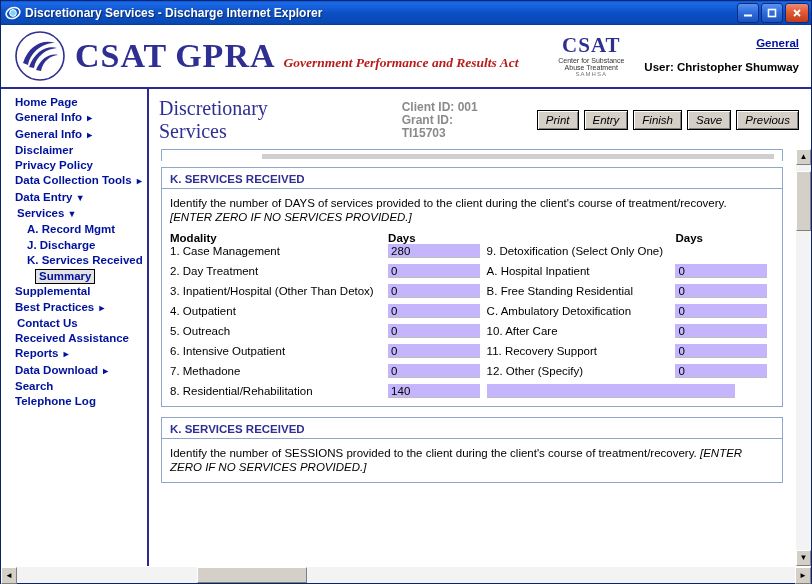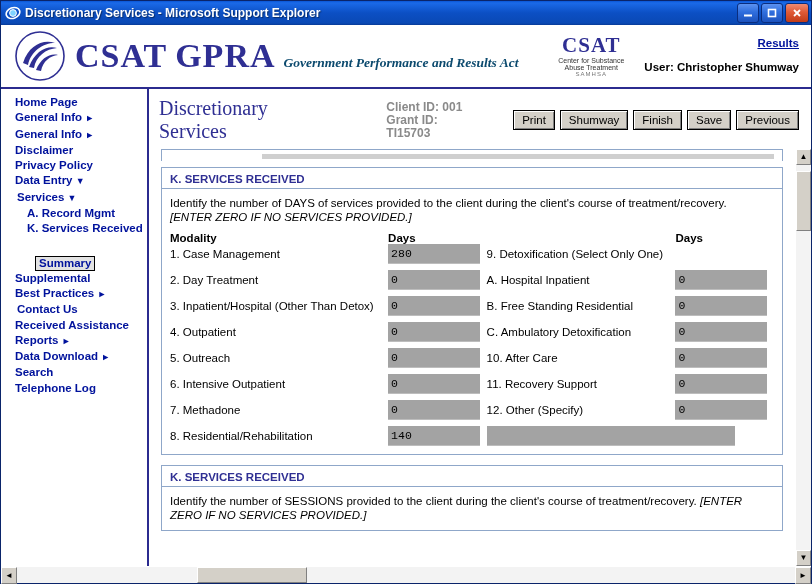--- a/index.html
+++ b/index.html
@@ -64,21 +64,21 @@
   .banner-logo { width: 62px; height: 54px; flex: 0 0 auto; }
   .banner-title {
     display: flex; align-items: baseline; gap: 8px; margin-left: 4px;
   }
   .banner-csat {
     font-family: "Liberation Serif", serif;
     font-size: 34px; color: #2f2f93; font-weight: bold; letter-spacing: 1px;
   }
   .banner-sub {
     font-family: "Liberation Serif", serif;
-    font-size: 13.5px; color: #0c4a6e; font-style: italic; font-weight: bold;
+    font-size: 13.5px; color: #b91c1c; font-style: italic; font-weight: bold;
   }
   .banner-right {
     margin-left: auto; display: flex; align-items: center; gap: 14px;
   }
   .csat-seal {
     text-align: center; line-height: 1.05; border: 0;
     padding: 2px 6px;
   }
   .csat-seal .s1 { font-size: 21px; font-weight: bold; color: #2f2f93; letter-spacing: 1px; font-family: "Liberation Serif", serif;}
   .csat-seal .s2 { font-size: 7px; color: #333; display: block; }
@@ -109,21 +109,21 @@
     padding-left: 8px;
   }
   .nav-item .arrow { font-size: 9px; }
   .nav-item.lvl1 { padding-left: 10px; }
   .nav-item.lvl2 { padding-left: 20px; }
   .nav-item.selected {
     display: inline-block;
     border: 1px solid #000; background: #e3e3e3; color: #00129c;
     padding: 0 3px; margin-left: 28px; line-height: 13px;
   }
-  .sel-wrap { line-height: 16px; margin-top: 18px; }
+  .sel-wrap { line-height: 16px; }
 
   
   .content {
     flex: 1 1 auto; min-width: 0;
     background: #fff;
     display: flex; flex-direction: column;
     position: relative;
   }
   .content-head {
     display: flex; align-items: center; padding: 8px 6px 6px 10px; gap: 43px;
@@ -132,21 +132,21 @@
     font-family: "Liberation Serif", serif;
     font-size: 20px; color: #2f2f93; font-weight: normal;
   }
   .ids { margin-left: 30px; font-size: 12px; color: #8a8a8a; font-weight: bold; line-height: 13px; }
   .btn-row { margin-left: auto; display: flex; gap: 5px; padding-right: 6px; }
   .btn {
     font-size: 11.5px; font-family: "Liberation Sans", sans-serif;
     background: #d4d0c8;
     border: 1px solid #000;
     box-shadow: inset 1px 1px 0 #fff, inset -1px -1px 0 #808080;
-    padding: 3px 8px; cursor: pointer; color: #000;
+    padding: 3px 8px; cursor: pointer; color: #000; font-style: italic;
   }
 
   
   .form-scroll-wrap { flex: 1 1 auto; display: flex; min-height: 0; }
   .form-area {
     flex: 1 1 auto; min-width: 0; overflow: hidden;
     padding: 0 8px 0 8px; position: relative;
   }
   .topstrip {
     border: 1px solid #8fa7c9; border-bottom: none;
@@ -165,23 +165,23 @@
     border-bottom: 1px solid #8fa7c9;
   }
   .panel-body { padding: 7px 8px 8px 8px; font-size: 11.5px; }
   .instr { color: #000; line-height: 14px; }
   .instr .ital { font-style: italic; }
   .tbl { width: 100%; border-collapse: collapse; margin-top: 8px; }
   .tbl td { padding: 0; vertical-align: middle; }
   .colhead { font-weight: bold; font-size: 11.5px; padding-bottom: 4px; }
   .lbl { font-size: 11.5px; color: #000; padding: 4px 6px 4px 4px; white-space: nowrap; }
   .fld {
-    background: #a3a3a3; border: none; border-bottom: 1px solid #bdbdbd;
-    height: 20px; width: 92px;
-    font-size: 11.5px; font-family: Liberation Mono, monospace;
+    background: #c4b5fd; border: none; border-bottom: 1px solid #bdbdbd;
+    height: 14px; width: 92px;
+    font-size: 11.5px; font-family: Liberation Sans, sans-serif;
     padding: 0 3px; color: #000;
   }
   .fld.wide { width: 248px; }
   .row-sp td { padding-bottom: 6px; }
 
   
   .vscroll {
     width: 16px; flex: 0 0 16px; background: #f1f1f1;
     border-left: 1px solid #fff;
     display: flex; flex-direction: column; align-items: stretch;
@@ -219,21 +219,21 @@
 
 <div id="app">
 
   <div class="titlebar">
     <span class="ie-icon">
       <svg width="16" height="16" viewBox="0 0 16 16">
         <ellipse cx="8" cy="8" rx="7" ry="5.2" fill="none" stroke="#ffffff" stroke-width="1.6" transform="rotate(-20 8 8)"></ellipse>
         <circle cx="8" cy="8" r="3.4" fill="#7fd3ff" stroke="#ffffff" stroke-width="1"></circle>
       </svg>
     </span>
-    <span class="title-text">Discretionary Services - Microsoft Support Explorer</span>
+    <span class="title-text">Discretionary Services - Discharge Internet Explorer</span>
     <span class="win-btns">
       <span class="win-btn">
         <svg width="10" height="10" viewBox="0 0 10 10">
             <rect x="1" y="6.5" width="8" height="2" fill="#fff"></rect>
           </svg>
       </span>
       <span class="win-btn">
         <svg width="10" height="10" viewBox="0 0 10 10">
             <rect x="1.5" y="1.5" width="7" height="7" fill="none" stroke="#fff" stroke-width="1.6"></rect>
           </svg>
@@ -261,37 +261,39 @@
       <span class="banner-sub">Government Performance and Results Act</span>
     </span>
     <span class="banner-right">
       <span class="csat-seal">
         <span class="s1">CSAT</span>
         <span class="s2">Center for Substance</span>
         <span class="s3">Abuse Treatment</span>
         <span class="s4">SAMHSA</span>
       </span>
       <span class="banner-user">
-        <span class="logout">Results</span>
+        <span class="logout">General</span>
         <span class="uname">User: Christopher Shumway</span>
       </span>
     </span>
   </div>
 
   <div class="body-area">
 
     <div class="sidebar">
       <div class="nav-item"><span>Home Page</span></div>
       <div class="nav-item"><span>General Info</span> <span class="arrow">►</span></div>
       <div class="nav-item"><span>General Info</span> <span class="arrow">►</span></div>
       <div class="nav-item"><span>Disclaimer</span></div>
       <div class="nav-item"><span>Privacy Policy</span></div>
+      <div class="nav-item"><span>Data Collection Tools</span> <span class="arrow">►</span></div>
       <div class="nav-item"><span>Data Entry</span> <span class="arrow">▼</span></div>
       <div class="nav-item lvl1"><span>Services</span> <span class="arrow">▼</span></div>
       <div class="nav-item lvl2"><span>A. Record Mgmt</span></div>
+      <div class="nav-item lvl2"><span>J. Discharge</span></div>
       <div class="nav-item lvl2"><span>K. Services Received</span></div>
       <div class="sel-wrap">
         <span class="nav-item selected">Summary</span>
       </div>
       <div class="nav-item"><span>Supplemental</span></div>
       <div class="nav-item"><span>Best Practices</span> <span class="arrow">►</span></div>
       <div class="nav-item lvl1"><span>Contact Us</span></div>
       <div class="nav-item"><span>Received Assistance</span></div>
       <div class="nav-item"><span>Reports</span> <span class="arrow">►</span></div>
       <div class="nav-item"><span>Data Download</span> <span class="arrow">►</span></div>
@@ -301,21 +303,21 @@
 
     <div class="content">
       <div class="content-head">
         <span class="page-title">Discretionary Services</span>
         <span class="ids">
           <div>Client ID: 001</div>
           <div>Grant ID: TI15703</div>
         </span>
         <span class="btn-row">
           <button class="btn">Print</button>
-          <button class="btn">Shumway</button>
+          <button class="btn">Entry</button>
           <button class="btn">Finish</button>
           <button class="btn">Save</button>
           <button class="btn">Previous</button>
         </span>
       </div>
 
       <div class="form-scroll-wrap">
         <div class="form-area">
 
           <div class="topstrip">

